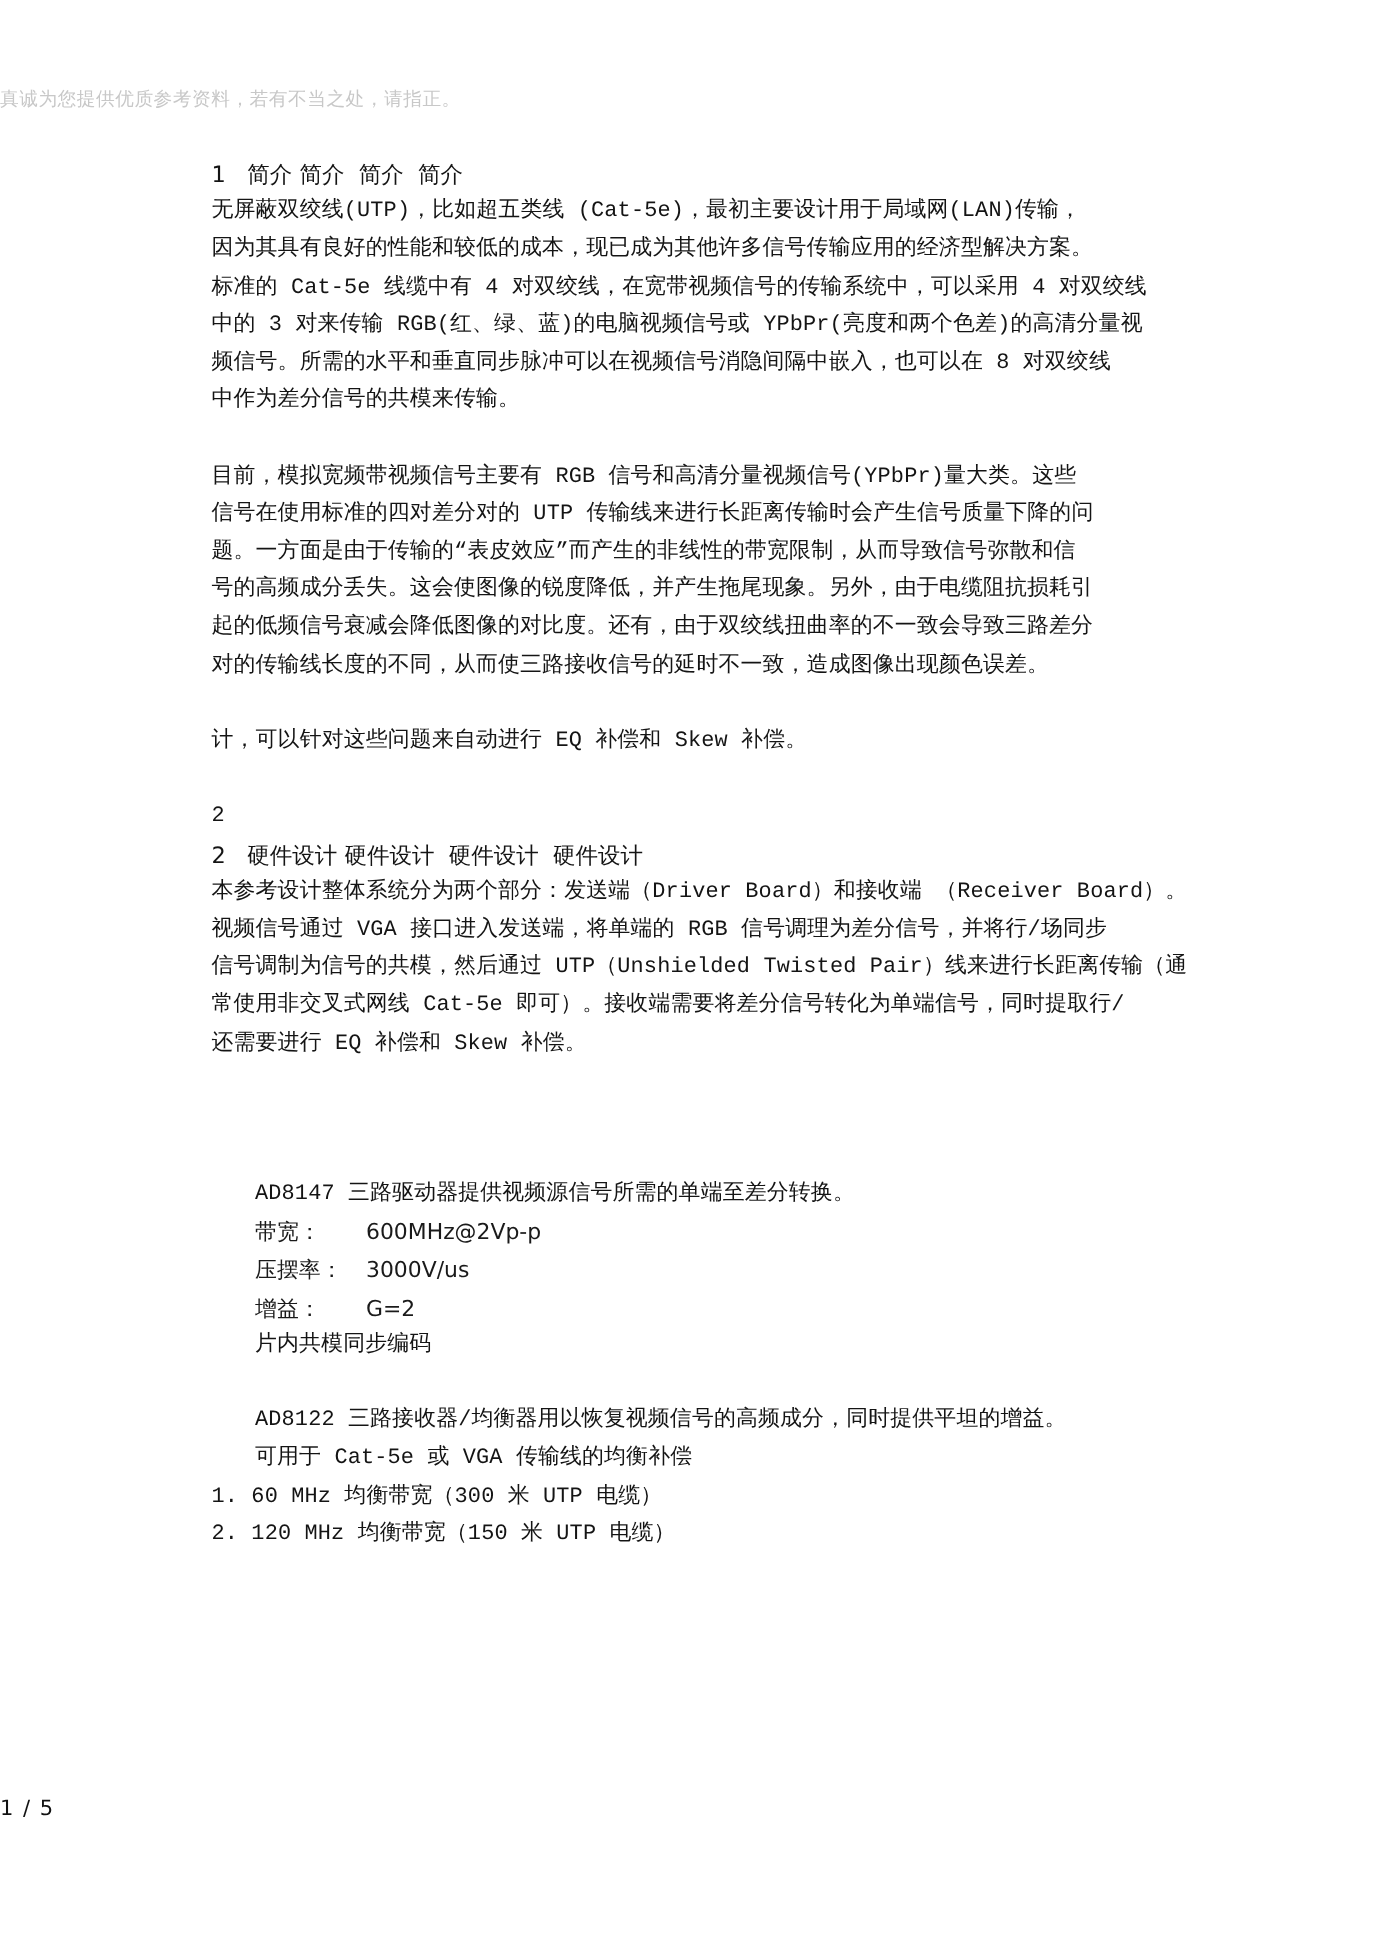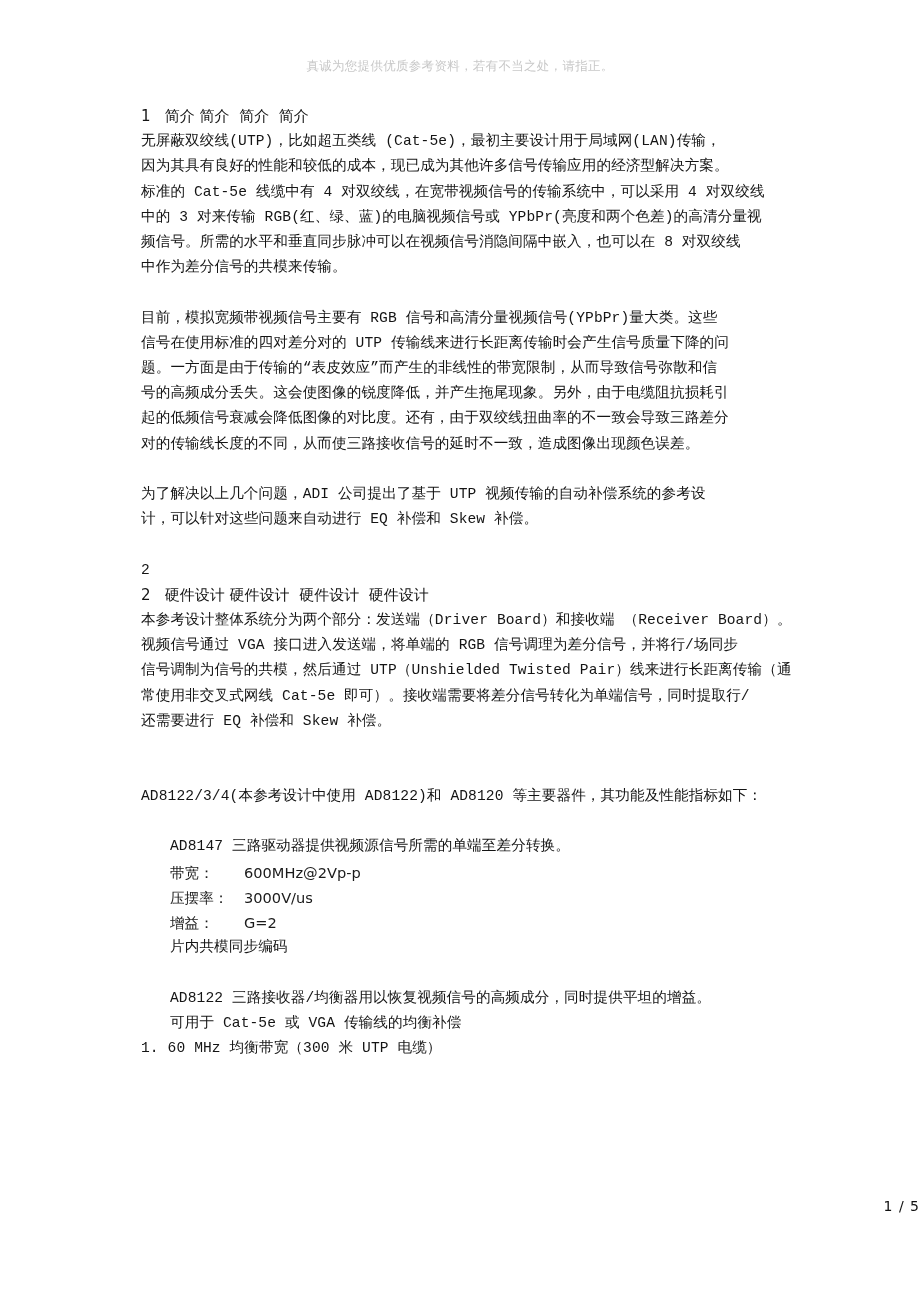--- a/index.html
+++ b/index.html
@@ -20,21 +20,21 @@
     position: absolute;
     inset: 0;
     background: #ffffff;
   }
   
   .page-header {
     position: absolute;
     top: 58px;
     left: 0;
     width: 920px;
-    text-align: center;
+    text-align: left;
     font-size: 12.5px;
     color: #c8c8c8;
     letter-spacing: 0.3px;
     font-family: "DejaVu Serif", "Liberation Serif", serif;
     white-space: nowrap;
   }
   
   .content {
     position: absolute;
     top: 104px;
@@ -76,21 +76,21 @@
   .spec-value {
     flex: 1 1 auto;
   }
   .gap-lg { height: 50px; }
   
   .page-footer {
     position: absolute;
     top: 1198px;
     left: 0;
     width: 920px;
-    text-align: right;
+    text-align: left;
     font-size: 14px;
     color: #111111;
     letter-spacing: 1px;
   }
 </style>
 </head>
 <body>
 
 <div class="page">
 
@@ -111,37 +111,35 @@
 
     <div class="line">目前，模拟宽频带视频信号主要有 RGB 信号和高清分量视频信号(YPbPr)量大类。这些</div>
     <div class="line">信号在使用标准的四对差分对的 UTP 传输线来进行长距离传输时会产生信号质量下降的问</div>
     <div class="line">题。一方面是由于传输的“表皮效应”而产生的非线性的带宽限制，从而导致信号弥散和信</div>
     <div class="line">号的高频成分丢失。这会使图像的锐度降低，并产生拖尾现象。另外，由于电缆阻抗损耗引</div>
     <div class="line">起的低频信号衰减会降低图像的对比度。还有，由于双绞线扭曲率的不一致会导致三路差分</div>
     <div class="line">对的传输线长度的不同，从而使三路接收信号的延时不一致，造成图像出现颜色误差。</div>
 
     <div class="blank"></div>
 
-    <div class="line">为了解决以上几个问题，ADI 公司提出了基于 UTP 视频传输的自动补偿系统的参考设</div>
     <div class="line">计，可以针对这些问题来自动进行 EQ 补偿和 Skew 补偿。</div>
 
     <div class="blank"></div>
 
     <div class="line">2</div>
     <div class="heading">2   硬件设计 硬件设计  硬件设计  硬件设计</div>
 
     <div class="line">本参考设计整体系统分为两个部分：发送端（Driver Board）和接收端 （Receiver Board）。</div>
     <div class="line">视频信号通过 VGA 接口进入发送端，将单端的 RGB 信号调理为差分信号，并将行/场同步</div>
     <div class="line">信号调制为信号的共模，然后通过 UTP（Unshielded Twisted Pair）线来进行长距离传输（通</div>
     <div class="line">常使用非交叉式网线 Cat-5e 即可）。接收端需要将差分信号转化为单端信号，同时提取行/</div>
     <div class="line">还需要进行 EQ 补偿和 Skew 补偿。</div>
 
     <div class="gap-lg"></div>
 
-    <div class="line">AD8122/3/4(本参考设计中使用 AD8122)和 AD8120 等主要器件，其功能及性能指标如下：</div>
 
     <div class="blank"></div>
 
     <div class="line indent">AD8147 三路驱动器提供视频源信号所需的单端至差分转换。</div>
     <div class="spec-row">
       <span class="spec-label">带宽：</span>
       <span class="spec-value">600MHz@2Vp-p</span>
     </div>
     <div class="spec-row">
       <span class="spec-label">压摆率：</span>
@@ -151,18 +149,19 @@
       <span class="spec-label">增益：</span>
       <span class="spec-value">G=2</span>
     </div>
     <div class="line indent">片内共模同步编码</div>
 
     <div class="blank"></div>
 
     <div class="line indent">AD8122 三路接收器/均衡器用以恢复视频信号的高频成分，同时提供平坦的增益。</div>
     <div class="line indent">可用于 Cat-5e 或 VGA 传输线的均衡补偿</div>
     <div class="line">1. 60 MHz 均衡带宽（300 米 UTP 电缆）</div>
+    <div class="line">2. 120 MHz 均衡带宽（150 米 UTP 电缆）</div>
 
   </div>
 
   <div class="page-footer">1 / 5</div>
 
 </div>
 
 </body></html>

